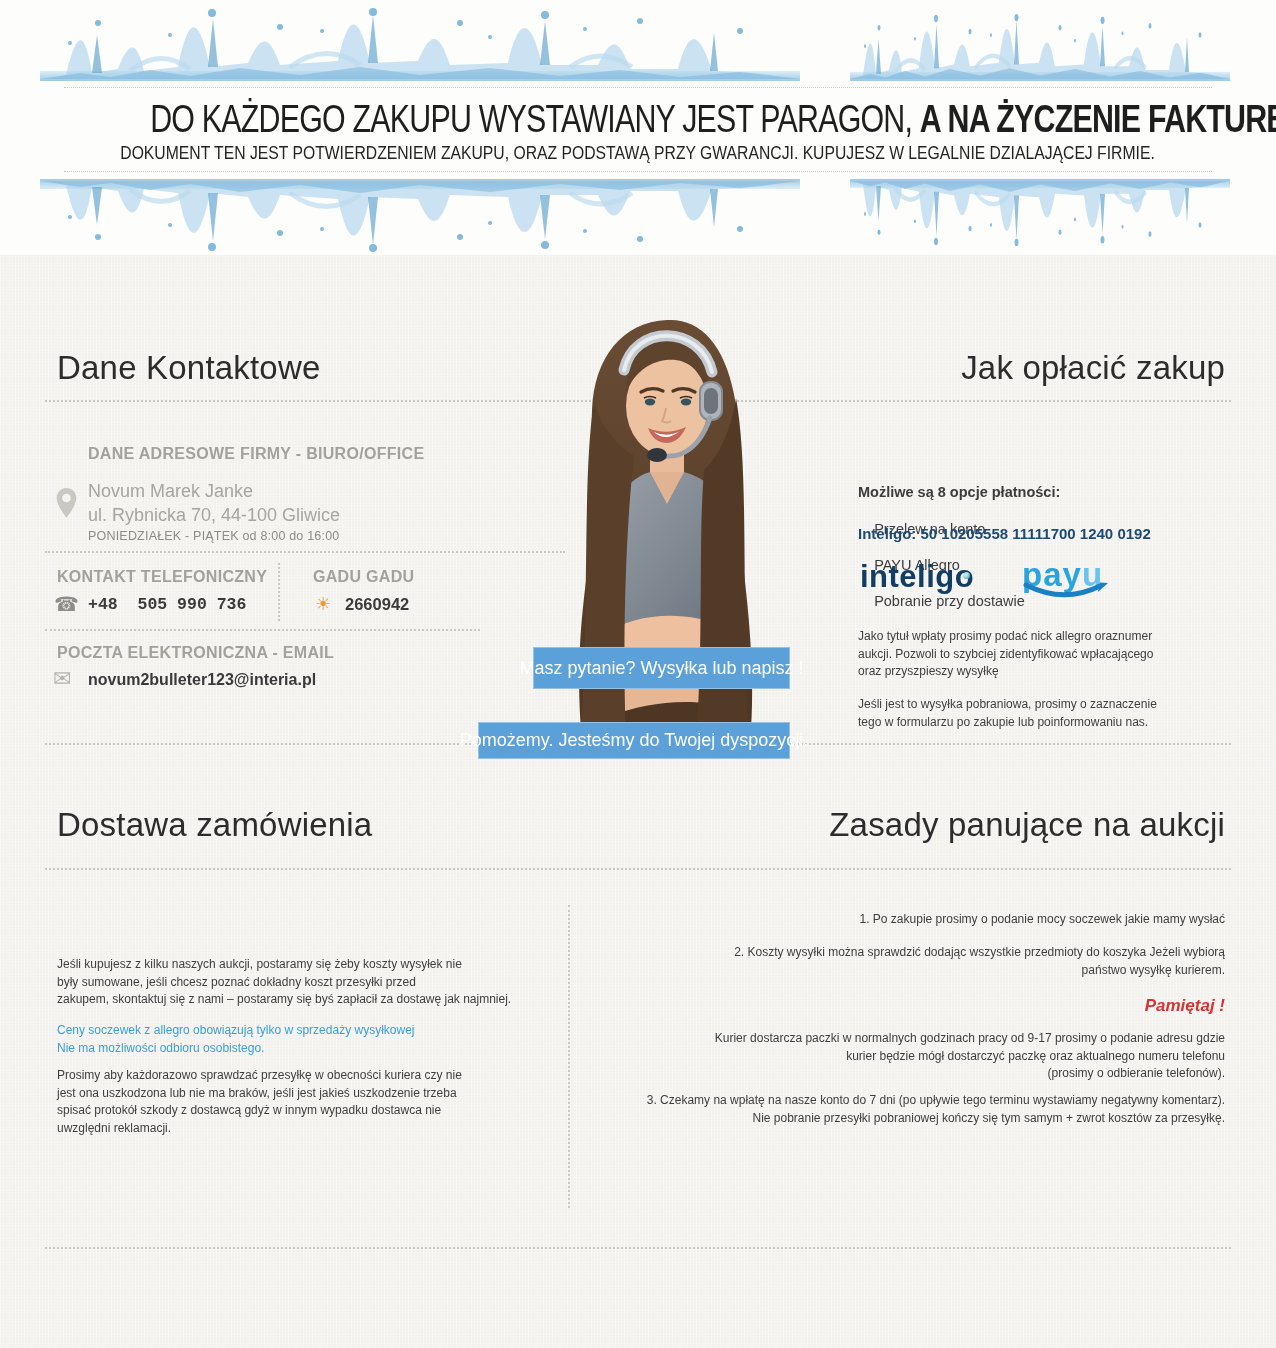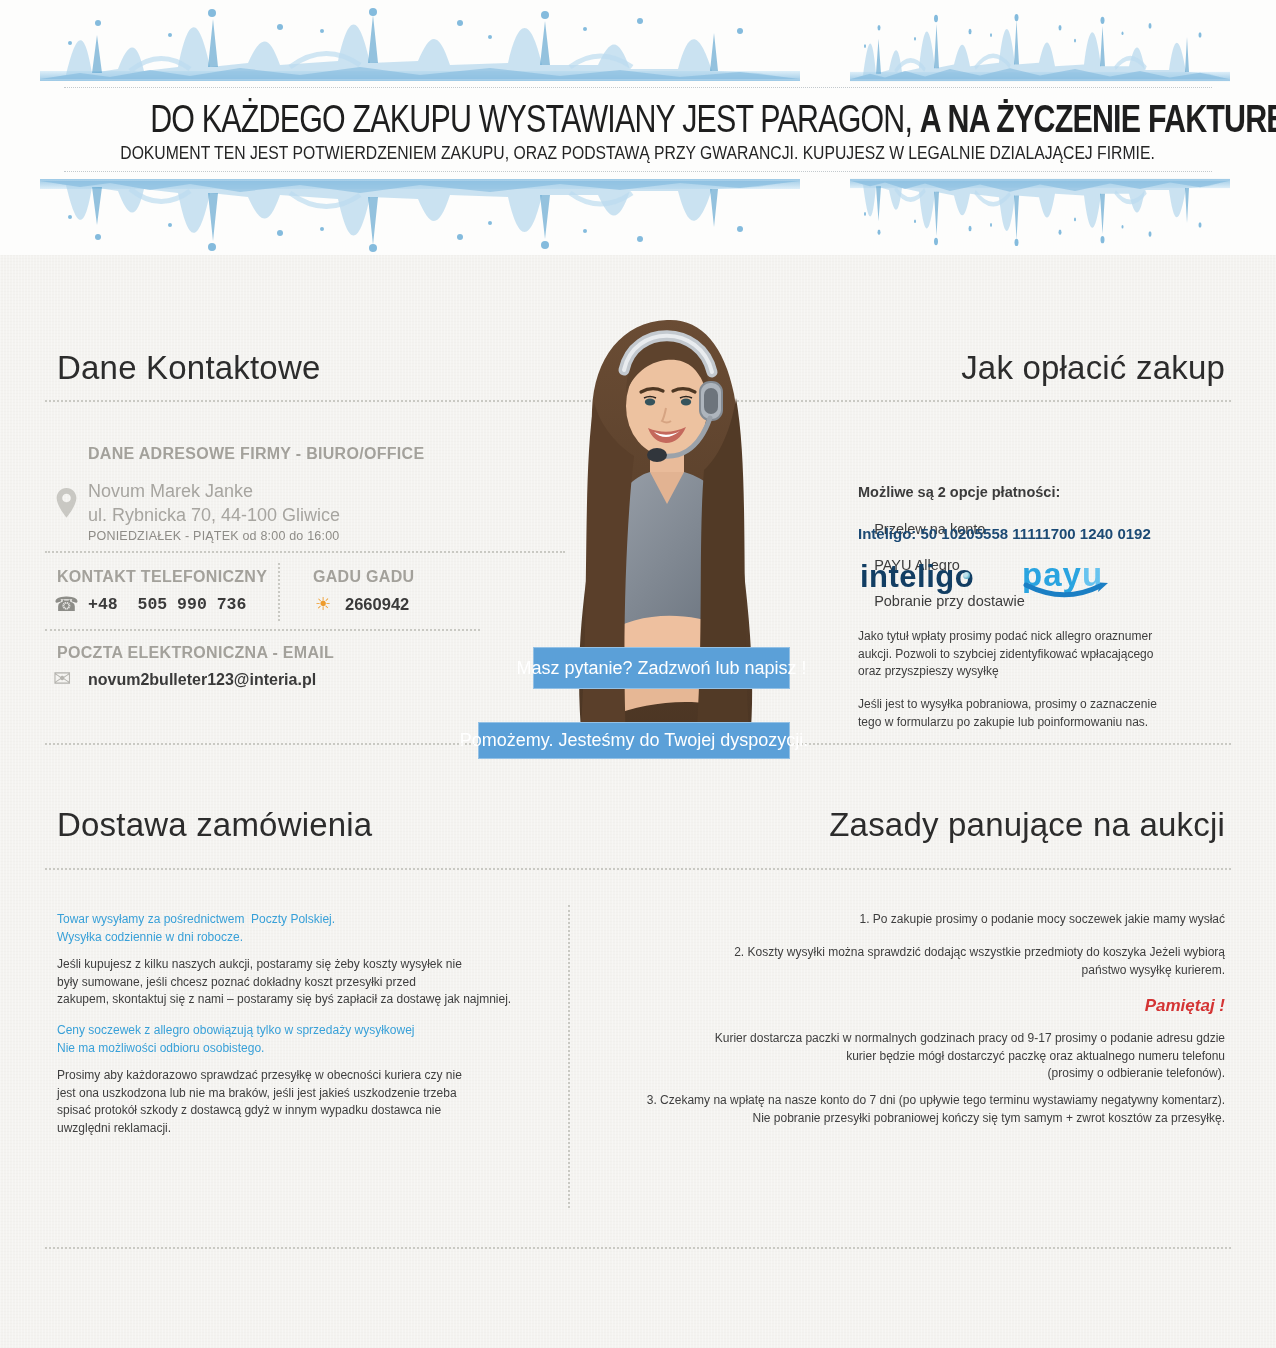--- a/index.html
+++ b/index.html
@@ -135,21 +135,21 @@
   <div class="abs icon-glyph" style="left:315px;top:594px;color:#ee9b2b;font-size:18px;">☀</div>
   <div class="abs value" style="left:345px;top:595px;">2660942</div>
 
   <div class="abs dotted-h" style="left:45px;width:435px;top:629px;"></div>
 
   <div class="abs label" style="left:57px;top:644px;">POCZTA ELEKTRONICZNA - EMAIL</div>
   <div class="abs icon-glyph" style="left:53px;top:669px;color:#b5b4af;font-size:22px;">✉</div>
   <div class="abs value" style="left:88px;top:671px;font-size:16px;">novum2bulleter123@interia.pl</div>
 
   <div class="abs pay-opts" style="left:858px;top:447px;width:340px;">
-    <b>Możliwe są 2 opcje płatności:</b>
+    <b>Możliwe są 8 opcje płatności:</b>
     <span>Przelew na konto</span><br>
     <span>PAYU Allegro</span><br>
     <span>Pobranie przy dostawie</span>
   </div>
 
   <div class="abs account" style="left:858px;top:525px;">Inteligo: 50 10205558 11111700 1240 0192</div>
 
   <div class="abs logo-inteligo" style="left:860px;top:560px;"><span>intelig</span><span class="o-swirl">o</span></div>
 
   <div class="abs logo-payu" style="left:1022px;top:558px;">
@@ -196,31 +196,29 @@
     <path d="M110,122 Q129,130 148,121 Q141,137 128,137 Q115,136 110,122 Z" fill="#c4685c"></path>
     <path d="M116,126 Q129,132 142,125 Q134,131 128,131 Q121,131 116,126 Z" fill="#fff"></path>
     <path d="M86,64 C96,18 162,18 174,66" stroke="#c3c9cf" stroke-width="11" fill="none" stroke-linecap="round"></path>
     <path d="M86,64 C96,18 162,18 174,66" stroke="#e9ecef" stroke-width="4" fill="none" stroke-linecap="round"></path>
     <rect x="162" y="76" width="22" height="38" rx="10" fill="#aeb5bd" stroke="#848b93" stroke-width="2"></rect>
     <rect x="166" y="82" width="14" height="26" rx="7" fill="#6d747c"></rect>
     <path d="M172,112 C160,146 140,152 124,150" stroke="#9ba2aa" stroke-width="5" fill="none" stroke-linecap="round"></path>
     <ellipse cx="119" cy="149" rx="10" ry="7" fill="#31363c"></ellipse>
   </svg>
 
-  <div class="abs bubble" style="left:533px;top:647px;width:257px;height:42px;">Masz pytanie? Zadzwoń lub napisz !</div>
+  <div class="abs bubble" style="left:533px;top:647px;width:257px;height:42px;">Masz pytanie? Wysyłka lub napisz !</div>
   <div class="abs bubble" style="left:478px;top:690px;width:312px;height:37px;margin-top:32px;">Pomożemy. Jesteśmy do Twojej dyspozycji.</div>
 
   <div class="abs dotted-h" style="left:45px;right:45px;top:743px;z-index:2;"></div>
 
   <div class="abs h-section" style="left:57px;top:806px;">Dostawa zamówienia</div>
   <div class="abs h-section align-r" style="right:51px;top:806px;">Zasady panujące na aukcji</div>
   <div class="abs dotted-h" style="left:45px;right:45px;top:868px;"></div>
 
-  <div class="abs body-txt blue-txt" style="left:57px;top:911px;width:508px;">Towar wysyłamy za pośrednictwem  Poczty Polskiej.
-Wysyłka codziennie w dni robocze.</div>
   <div class="abs body-txt" style="left:57px;top:956px;width:520px;">Jeśli kupujesz z kilku naszych aukcji, postaramy się żeby koszty wysyłek nie
 były sumowane, jeśli chcesz poznać dokładny koszt przesyłki przed
 zakupem, skontaktuj się z nami – postaramy się byś zapłacił za dostawę jak najmniej.</div>
   <div class="abs body-txt blue-txt" style="left:57px;top:1022px;width:508px;">Ceny soczewek z allegro obowiązują tylko w sprzedaży wysyłkowej
 Nie ma możliwości odbioru osobistego.</div>
   <div class="abs body-txt" style="left:57px;top:1067px;width:508px;">Prosimy aby każdorazowo sprawdzać przesyłkę w obecności kuriera czy nie
 jest ona uszkodzona lub nie ma braków, jeśli jest jakieś uszkodzenie trzeba
 spisać protokół szkody z dostawcą gdyż w innym wypadku dostawca nie
 uwzględni reklamacji.</div>
 

